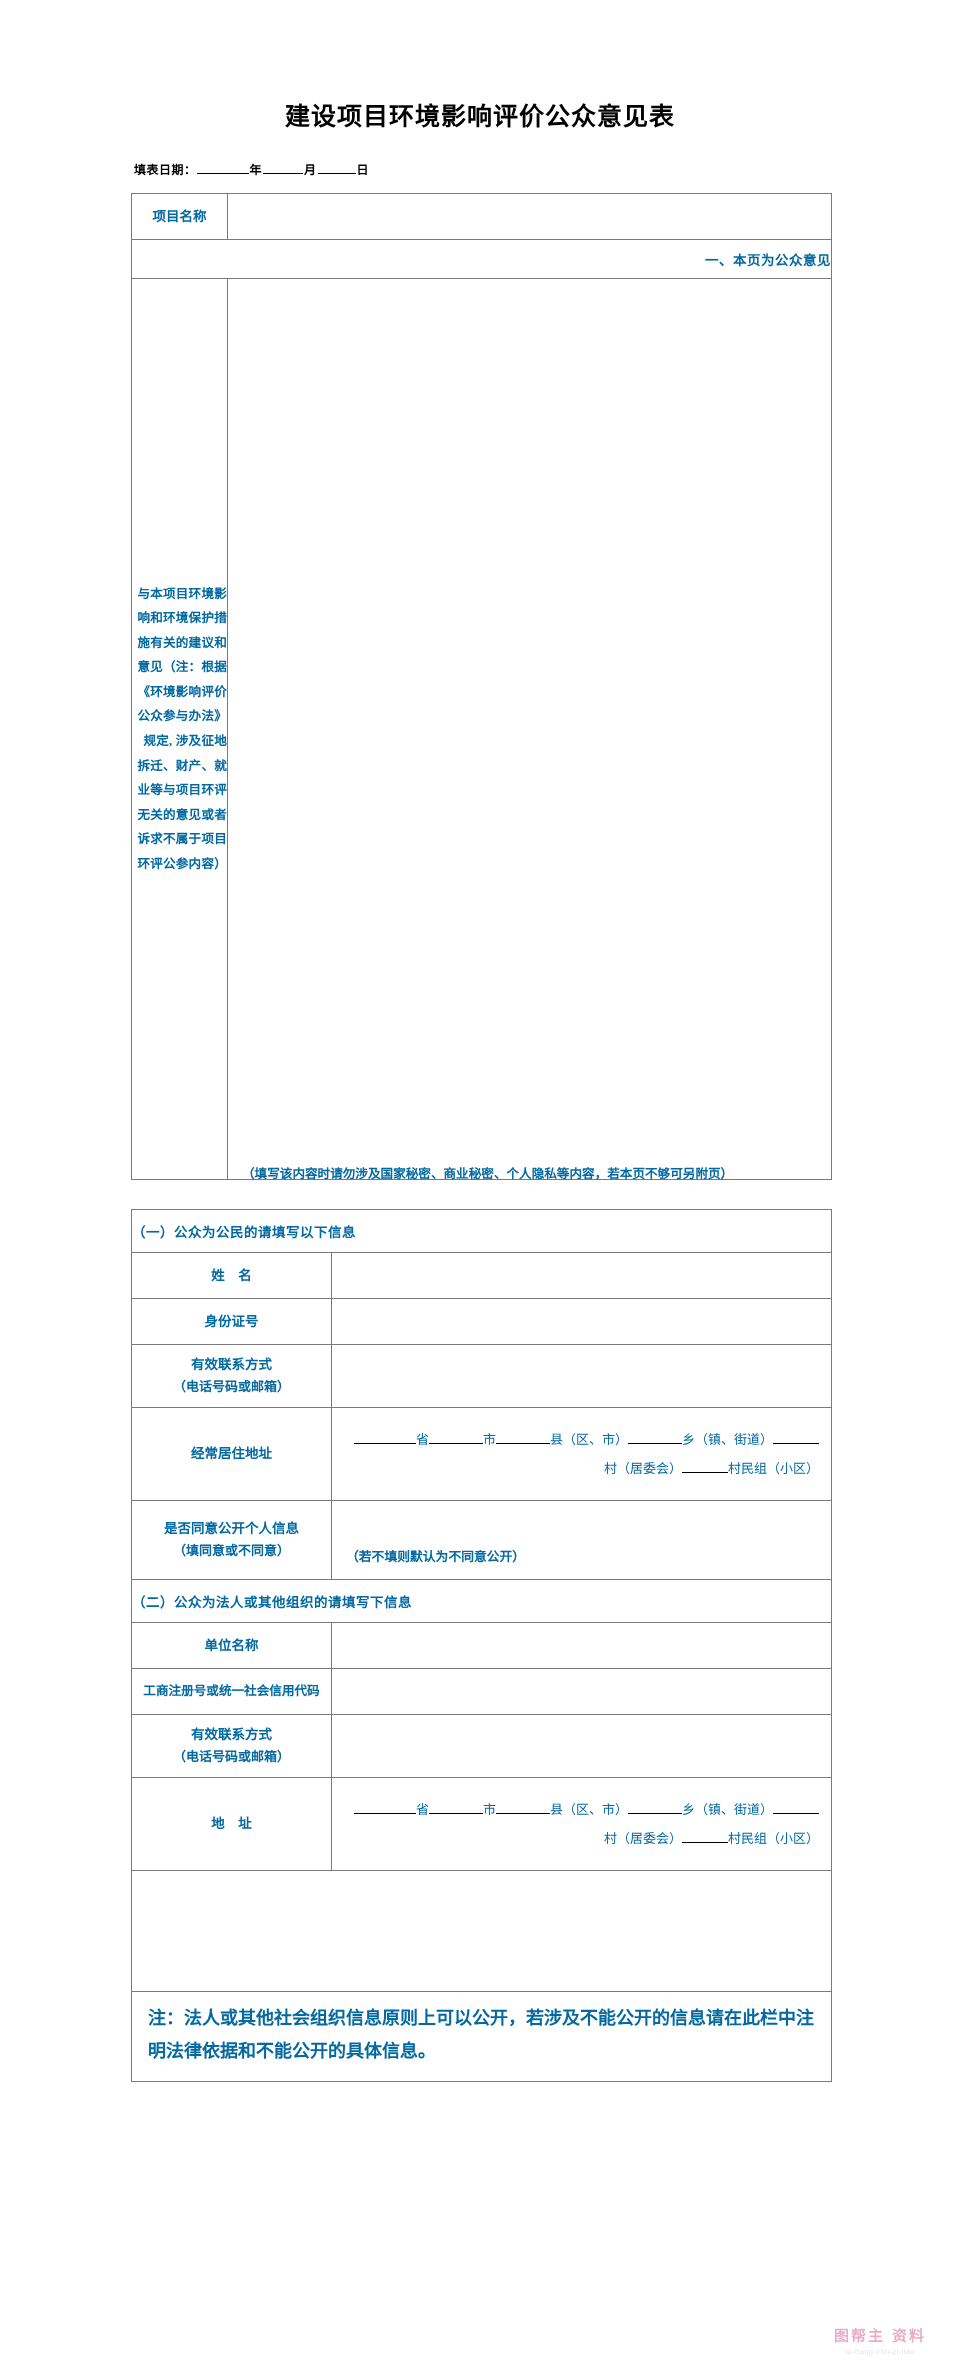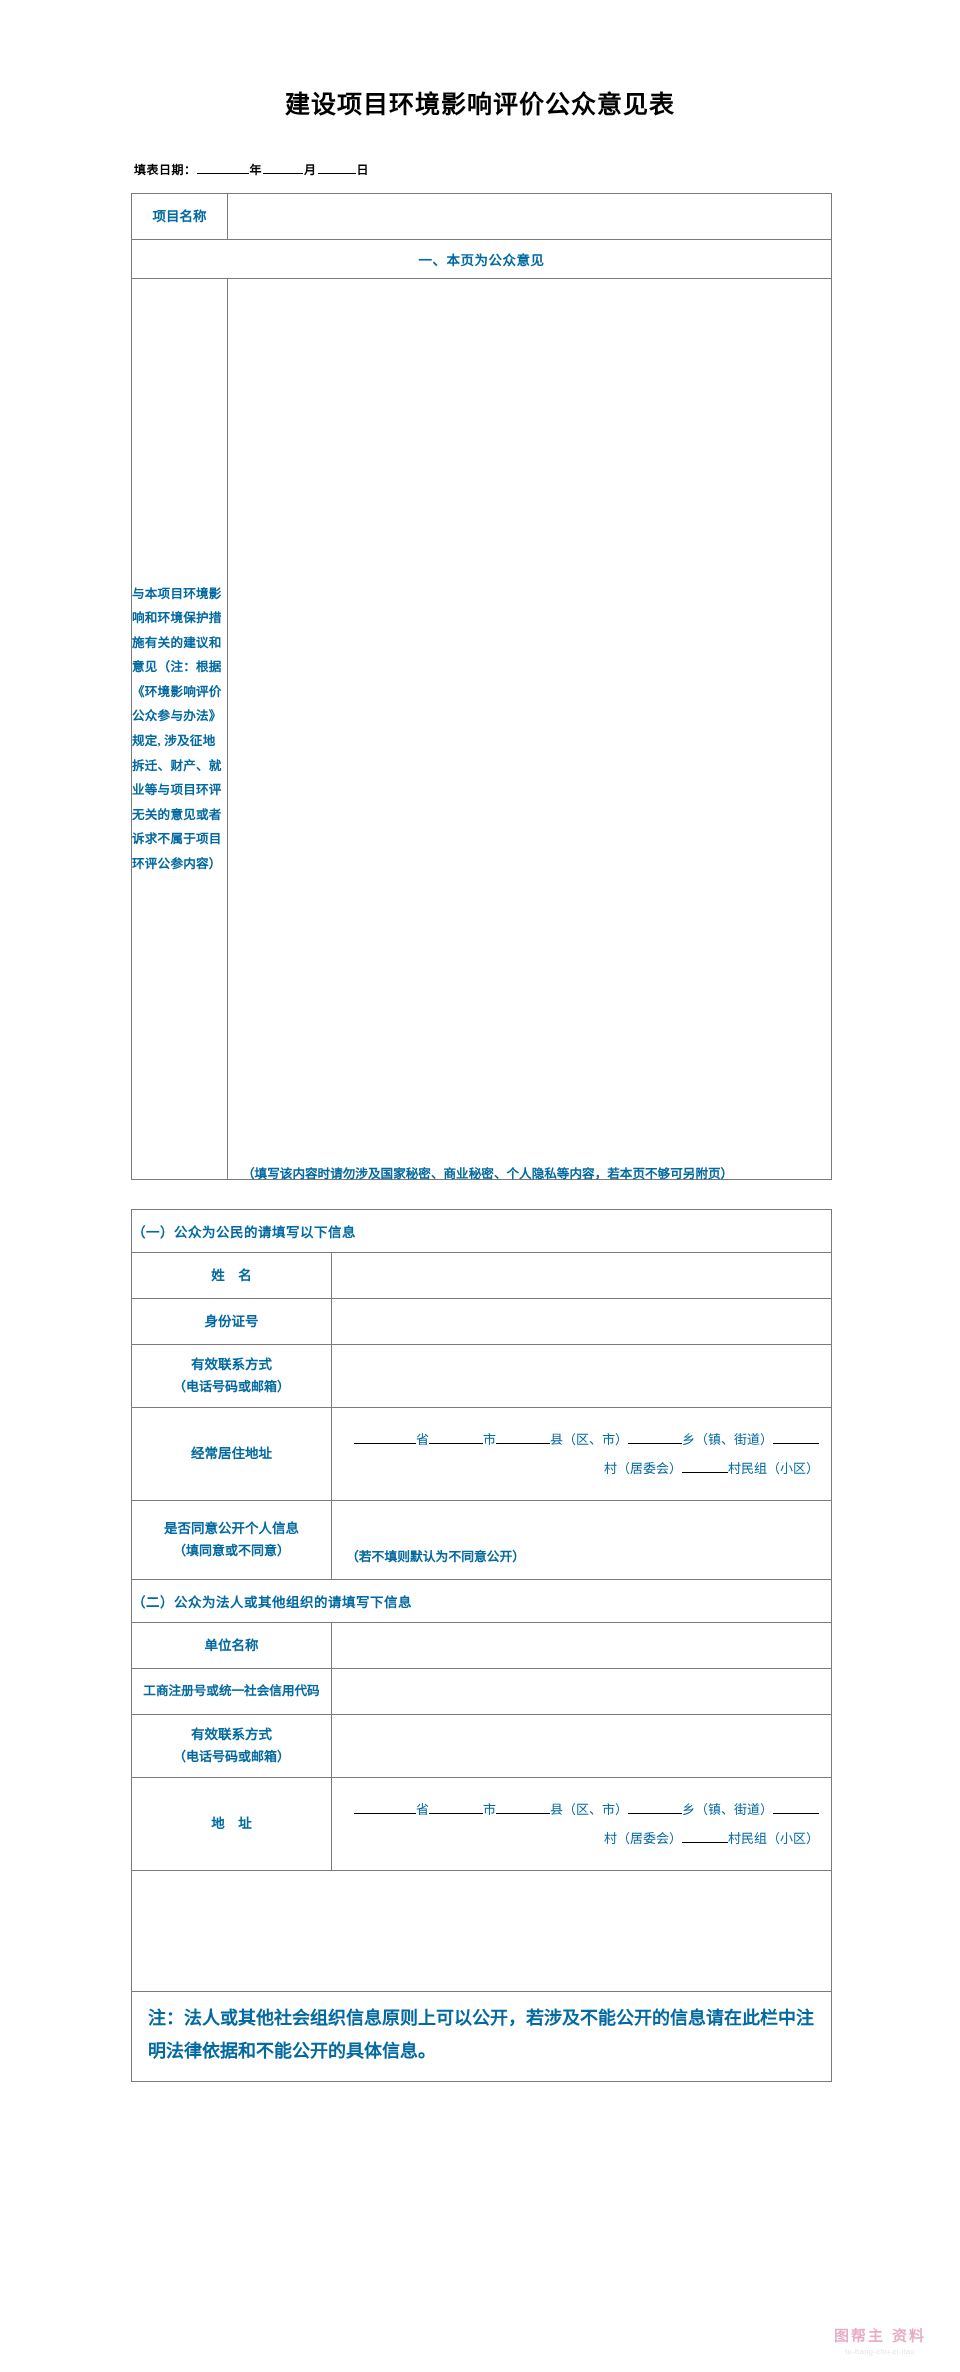--- a/index.html
+++ b/index.html
@@ -22,21 +22,21 @@
     width: 960px;
     height: 2372px;
     background: #ffffff;
     overflow: hidden;
   }
 
   
   .doc-title {
     position: absolute;
     left: 0;
-    top: 84px;
+    top: 96px;
     width: 960px;
     text-align: center;
     font-size: 25px;
     font-weight: 700;
     letter-spacing: 1px;
     font-family: "Liberation Serif", "DejaVu Serif", serif;
   }
 
   
   .date-line {
@@ -77,21 +77,21 @@
   #table-one  { left: 131px; top: 193px;  width: 700px; }
   #table-two  { left: 131px; top: 1209px; width: 700px; }
 
   .cell-pad-l { padding-left: 12px; }
 
   .sec-head {
     height: 38px;
     font-size: 14.5px;
     font-weight: 700;
     letter-spacing: 0.5px;
-    text-align: center;
+    text-align: right;
   }
   .sub-head {
     height: 42px;
     font-size: 14.5px;
     font-weight: 700;
     letter-spacing: 0.5px;
     text-align: left;
   }
 
   .row-name  { height: 45px; }
@@ -107,21 +107,21 @@
     font-weight: 700;
   }
   .lbl .sub { display: block; font-size: 13px; }
 
   .val-cell { text-align: left; }
 
   
   .op-left {
     width: 96px;
     vertical-align: middle;
-    text-align: left;
+    text-align: right;
     padding: 6px 4px;
     margin-top: 20px;
   }
   .op-left .vtext {
     font-size: 12.6px;
     line-height: 1.95;
     font-weight: 700;
     letter-spacing: 0.2px;
     word-break: break-all;
     display: block;

